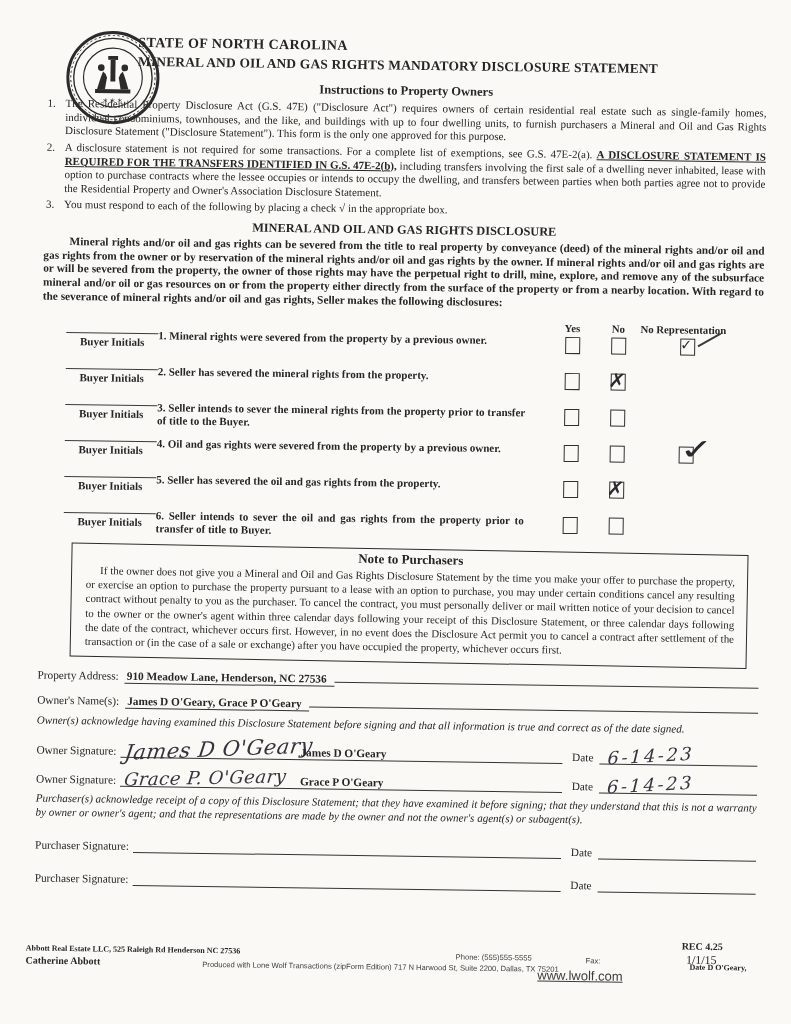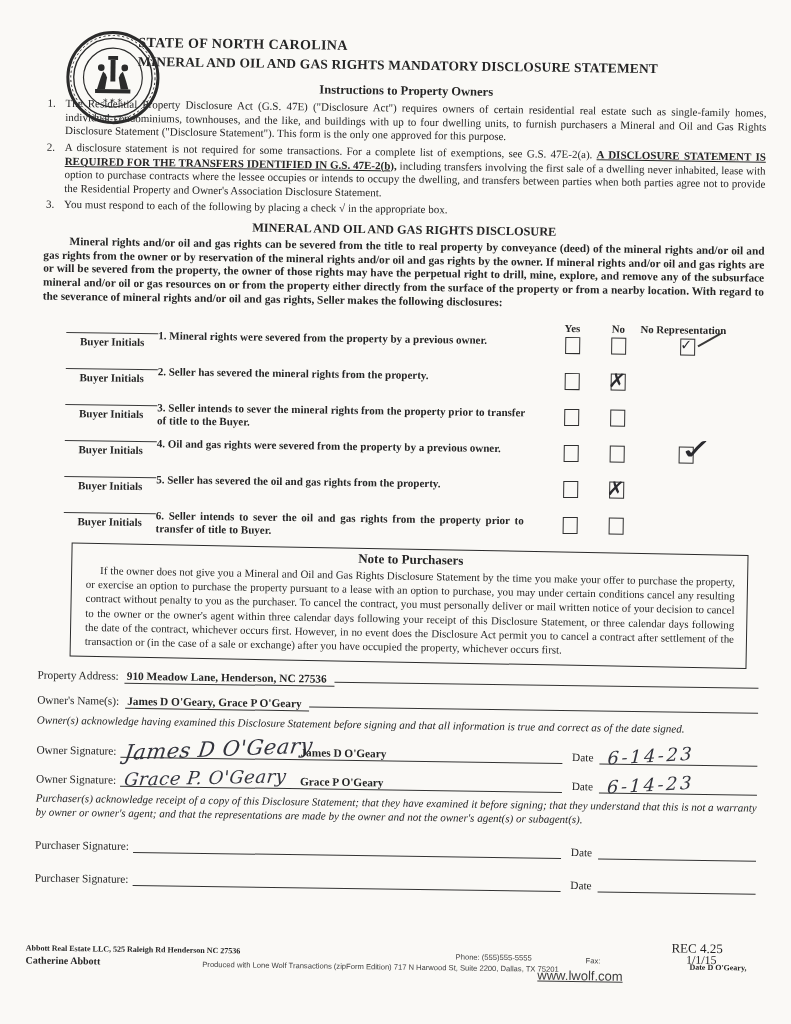--- a/index.html
+++ b/index.html
@@ -64,21 +64,21 @@
   .script{font-family:"DejaVu Serif",serif;font-style:italic;color:#33343d;}
   .sig-script{position:absolute;left:4px;bottom:-3px;font-size:21px;letter-spacing:.5px;transform:rotate(-3deg) skewX(-10deg);white-space:nowrap;}
   .sig-script.g2{font-size:18px;transform:rotate(-2deg) skewX(-8deg);bottom:-1px;}
   .datecell{display:flex;align-items:flex-end;margin-left:10px;}
   .datecell .dlbl{margin-right:6px;padding-bottom:1px;}
   .dateline{width:158px;border-bottom:1.2px solid #333;position:relative;height:18px;}
   .date-script{position:absolute;left:8px;bottom:-2px;font-size:18px;letter-spacing:2.5px;transform:rotate(-4deg) skewX(-6deg);white-space:nowrap;}
   .psigrow{margin-top:13px;}
   
   .footer{position:absolute;left:34px;right:22px;top:936px;height:60px;font-size:8px;}
-  .f-rec{position:absolute;right:38px;top:0;font-size:13px;}
+  .f-rec{position:absolute;right:38px;top:0;font-size:10px;font-weight:bold;}
   .f-firm{position:absolute;left:0;top:12px;font-weight:bold;font-size:8px;}
   .f-agent{position:absolute;left:0;top:23px;font-weight:bold;font-size:10px;}
   .f-produced{position:absolute;left:140px;top:26px;width:430px;text-align:center;font-family:"Liberation Sans",sans-serif;font-size:7.6px;color:#3c3c3c;}
   .f-phone{position:absolute;left:430px;top:15px;font-family:"Liberation Sans",sans-serif;font-size:7.6px;color:#3c3c3c;}
   .f-fax{position:absolute;left:560px;top:17px;font-family:"Liberation Sans",sans-serif;font-size:7.6px;color:#3c3c3c;}
   .f-web{position:absolute;left:512px;top:29px;font-family:"Liberation Sans",sans-serif;font-size:13px;color:#3c3c3c;text-decoration:underline;}
   .f-rev{position:absolute;right:44px;top:12px;font-size:12px;}
   .f-name{position:absolute;right:14px;top:22px;font-weight:bold;font-size:8px;}
 </style>
 </head>

